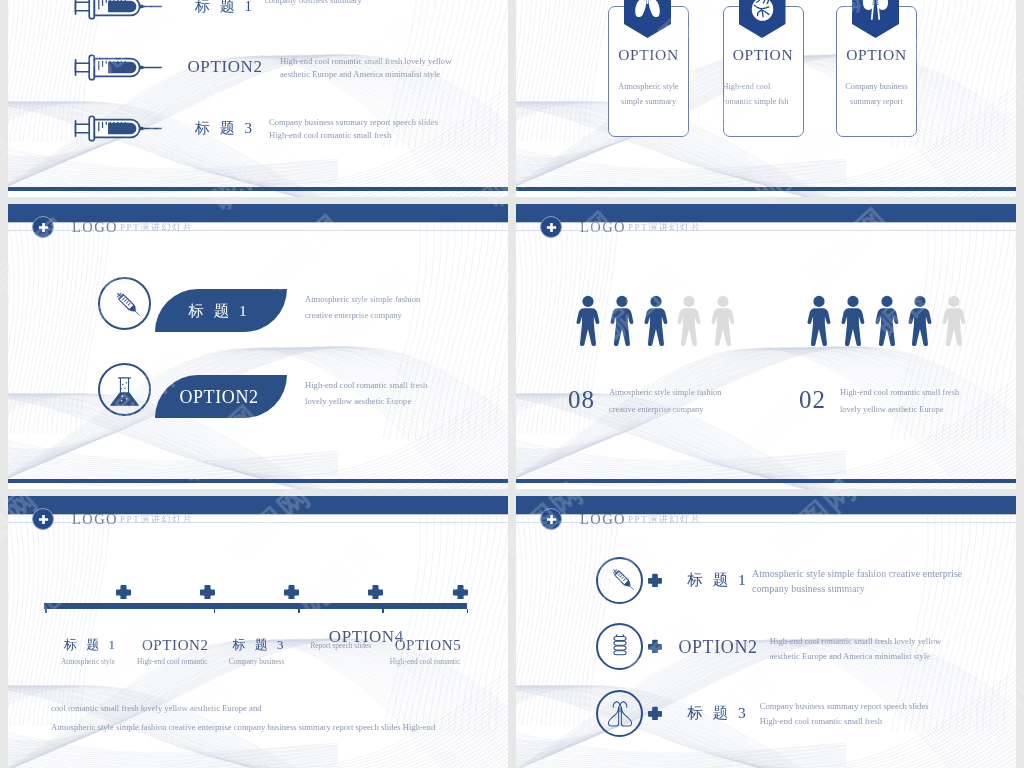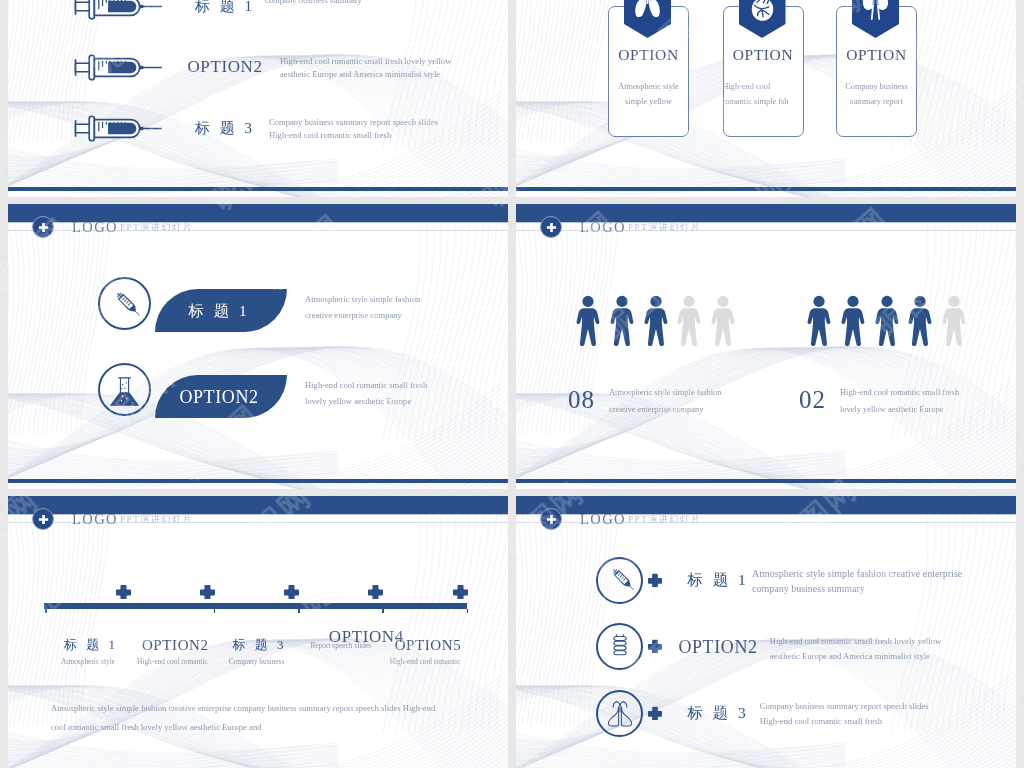--- a/index.html
+++ b/index.html
@@ -315,21 +315,21 @@
         <use href="#bgw" x="0" y="0" width="500" height="285"></use>
       </svg>
       <div style="position:absolute;left:92.0px;top:93.5px;width:81px;height:131px;border:1px solid #6d81a8;border-radius:7px;background:#fff;box-sizing:border-box;"></div>
       <div style="position:absolute;left:108.0px;top:72px;width:47px;height:54px;background:#21468b;clip-path:polygon(0 0,100% 0,100% 74%,50% 100%,0 74%);"></div>
       <svg class="icon" style="left:117.0px;top:81px;width:29px;height:29px" viewBox="0 0 100 100">
         <use href="#ic-lung-s"></use>
       </svg>
       <div class="ttl-en" style="position:absolute;left:92.0px;top:134px;width:81px;text-align:center;font-size:15.5px;line-height:18px;">OPTION</div>
       <div class="body-txt" style="position:absolute;left:92.0px;top:167px;width:81px;text-align:center;font-size:8.3px;line-height:15.3px;">
         <div>Atmospheric style</div>
-        <div>simple yellow</div>
+        <div>simple summary</div>
       </div>
       <div style="position:absolute;left:206.5px;top:93.5px;width:81px;height:131px;border:1px solid #6d81a8;border-radius:7px;background:#fff;box-sizing:border-box;"></div>
       <div style="position:absolute;left:222.5px;top:72px;width:47px;height:54px;background:#21468b;clip-path:polygon(0 0,100% 0,100% 74%,50% 100%,0 74%);"></div>
       <svg class="icon" style="left:231.5px;top:81px;width:29px;height:29px" viewBox="0 0 100 100">
         <use href="#ic-heart-s"></use>
       </svg>
       <div class="ttl-en" style="position:absolute;left:206.5px;top:134px;width:81px;text-align:center;font-size:15.5px;line-height:18px;">OPTION</div>
       <div class="body-txt" style="position:absolute;left:206.5px;top:167px;width:81px;font-size:8.3px;line-height:15.3px;">
         <div>High-end cool</div>
         <div>romantic simple fsh</div>
@@ -477,22 +477,22 @@
       <div style="position:absolute;left:374.3px;top:113px;width:1.6px;height:4px;background:#2b4f87;"></div>
       <div class="ttl-en" style="position:absolute;left:275.8px;top:132px;width:120px;text-align:right;font-size:17px;line-height:18px;">OPTION4</div>
       <div class="body-txt" style="position:absolute;left:272.8px;top:144px;width:120px;text-align:center;font-size:7.4px;line-height:12px;">Report speech slides</div>
       <svg class="icon" style="left:444.5px;top:88px;width:15px;height:15px;fill:#2b4f87" viewBox="0 0 100 100">
         <use href="#ic-cross"></use>
       </svg>
       <div style="position:absolute;left:458.5px;top:113px;width:1.6px;height:4px;background:#2b4f87;"></div>
       <div class="ttl-en" style="position:absolute;left:360.0px;top:140px;width:120px;text-align:center;font-size:15px;line-height:18px;">OPTION5</div>
       <div class="body-txt" style="position:absolute;left:357.0px;top:160px;width:120px;text-align:center;font-size:7.4px;line-height:12px;">High-end cool romantic</div>
       <div class="body-txt" style="position:absolute;left:43px;top:203px;width:430px;font-size:8.6px;line-height:18.5px;">
+        <div>cool romantic small fresh lovely yellow aesthetic Europe and</div>
         <div>Atmospheric style simple fashion creative enterprise company business summary report speech slides High-end</div>
-        <div>cool romantic small fresh lovely yellow aesthetic Europe and</div>
       </div>
     </div>
 <div class="slide s6">
       <svg class="bgw" viewBox="0 0 500 285">
         <use href="#bgw" x="0" y="0" width="500" height="285"></use>
       </svg>
       <div class="hdr"></div>
       <div class="hdrline"></div>
       <div class="hdrline2"></div>
       <div class="plusbtn">

